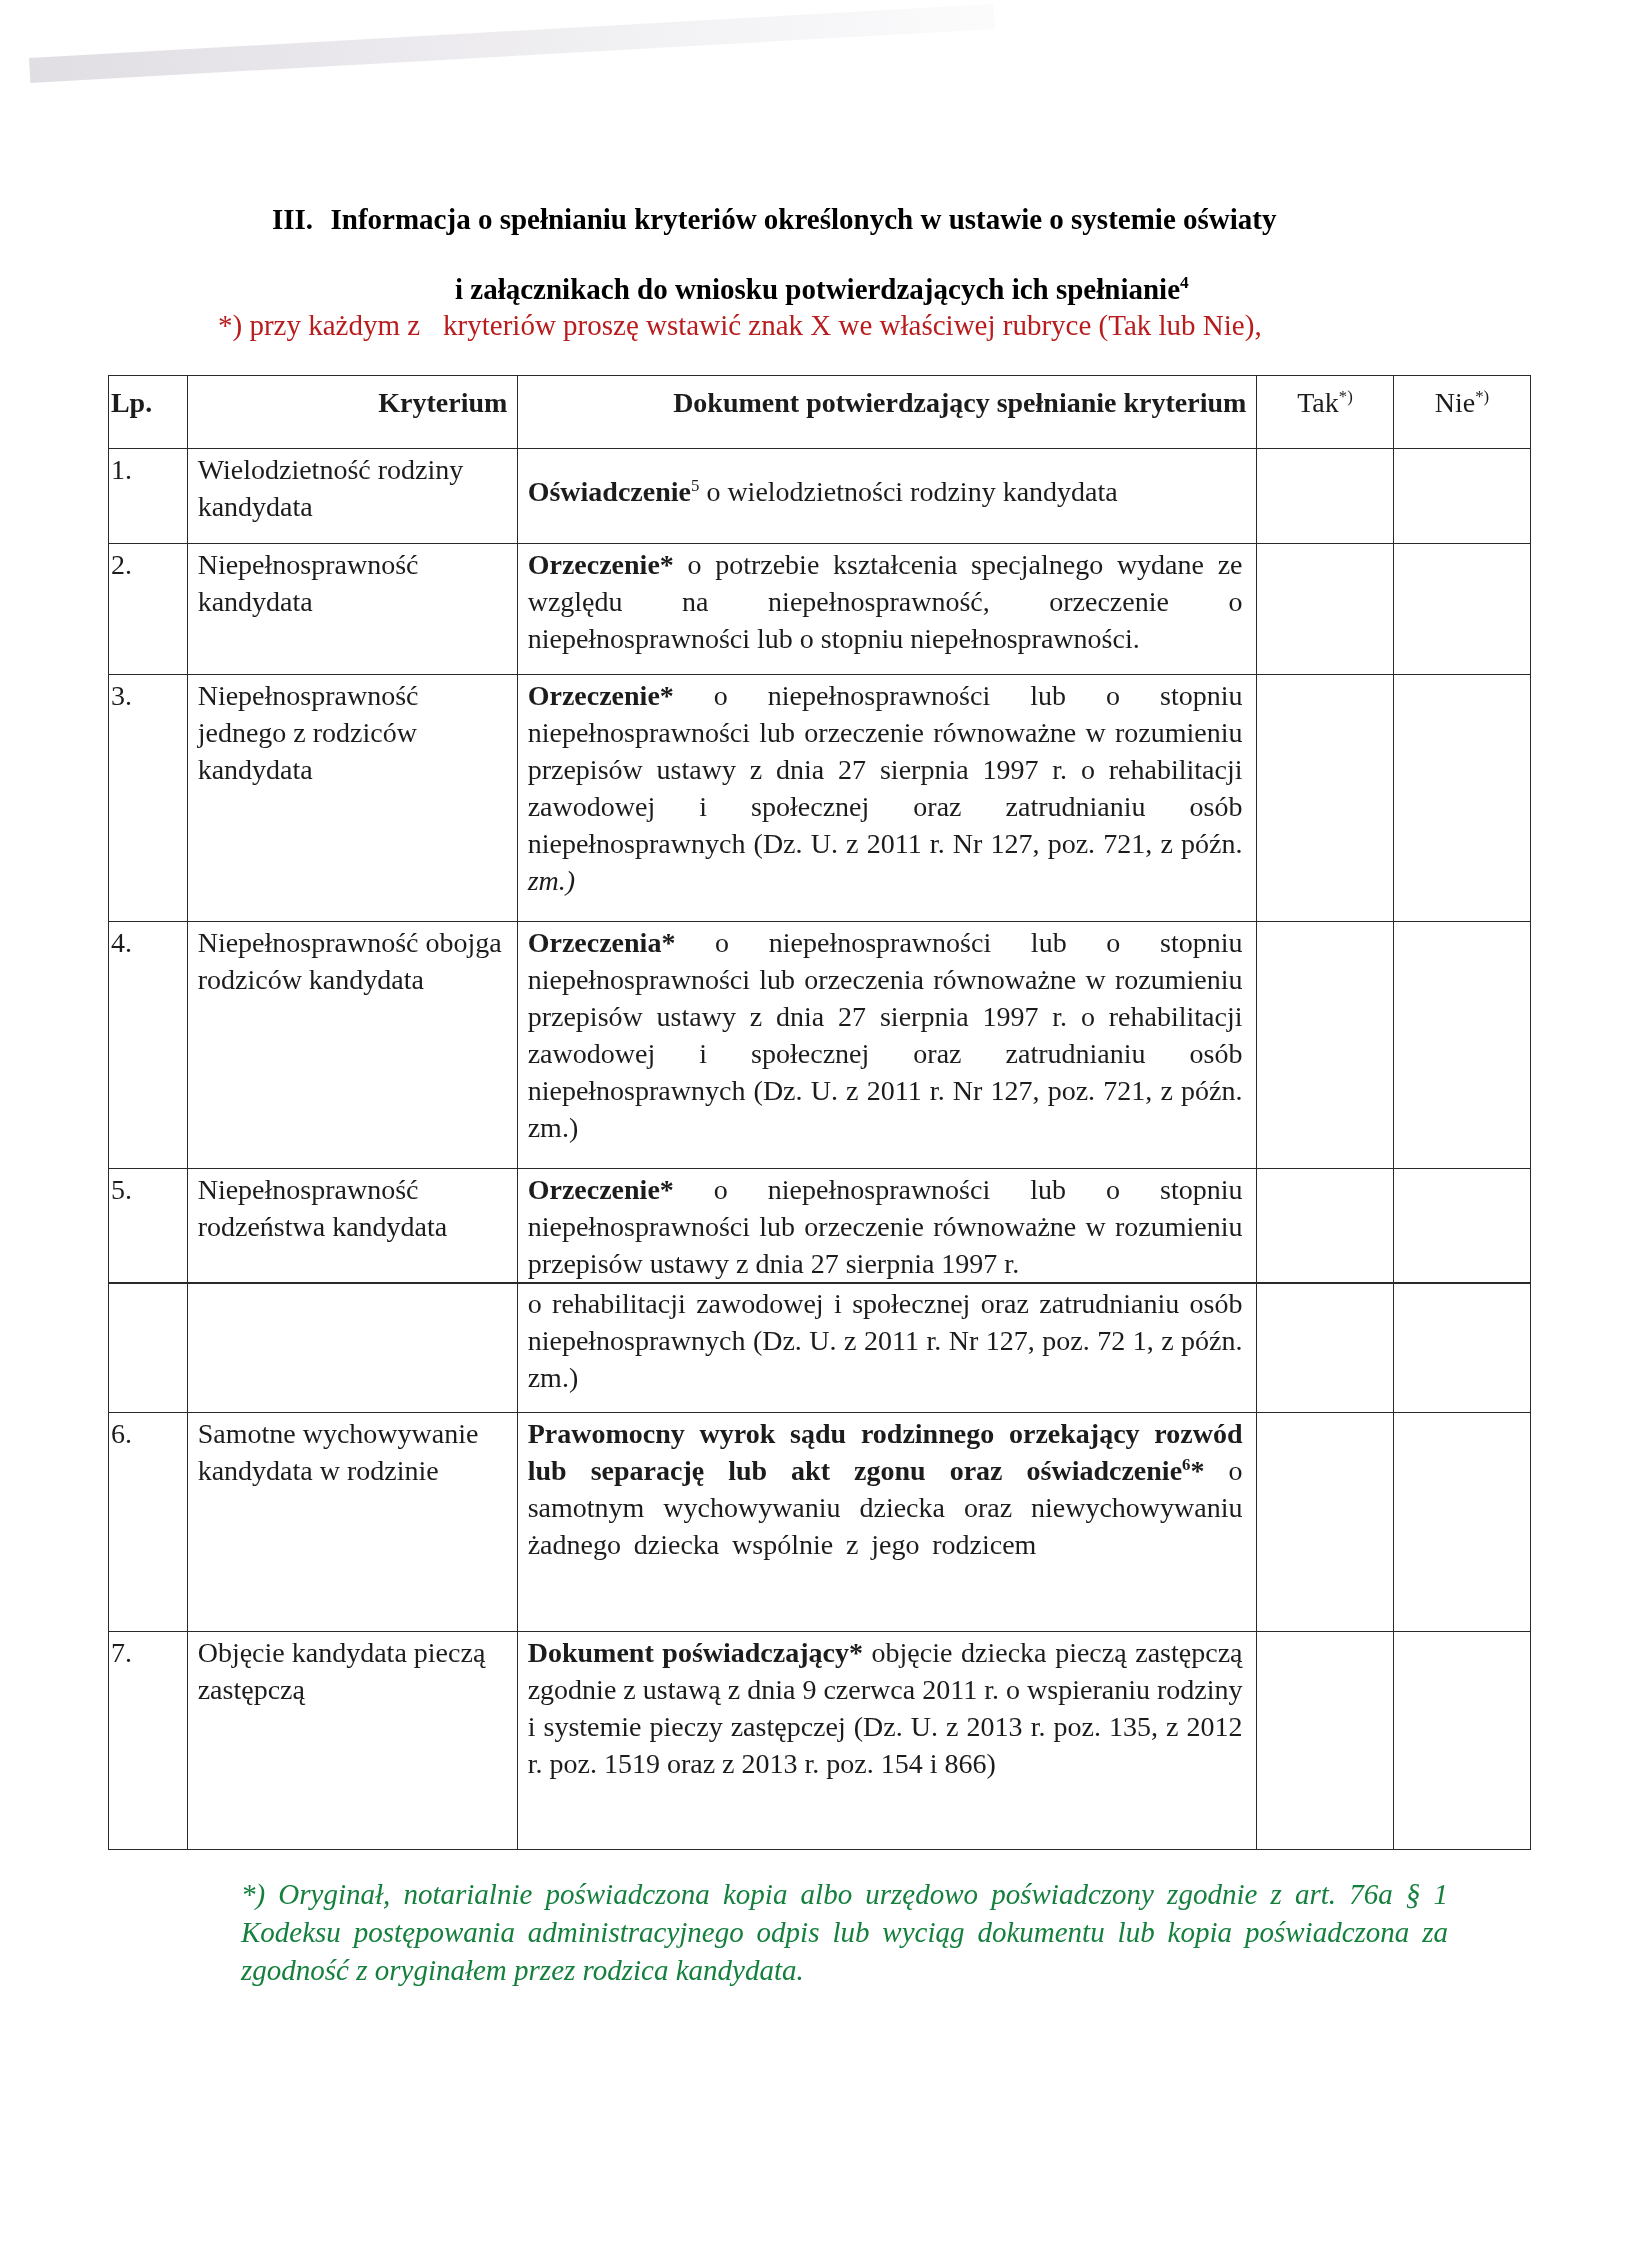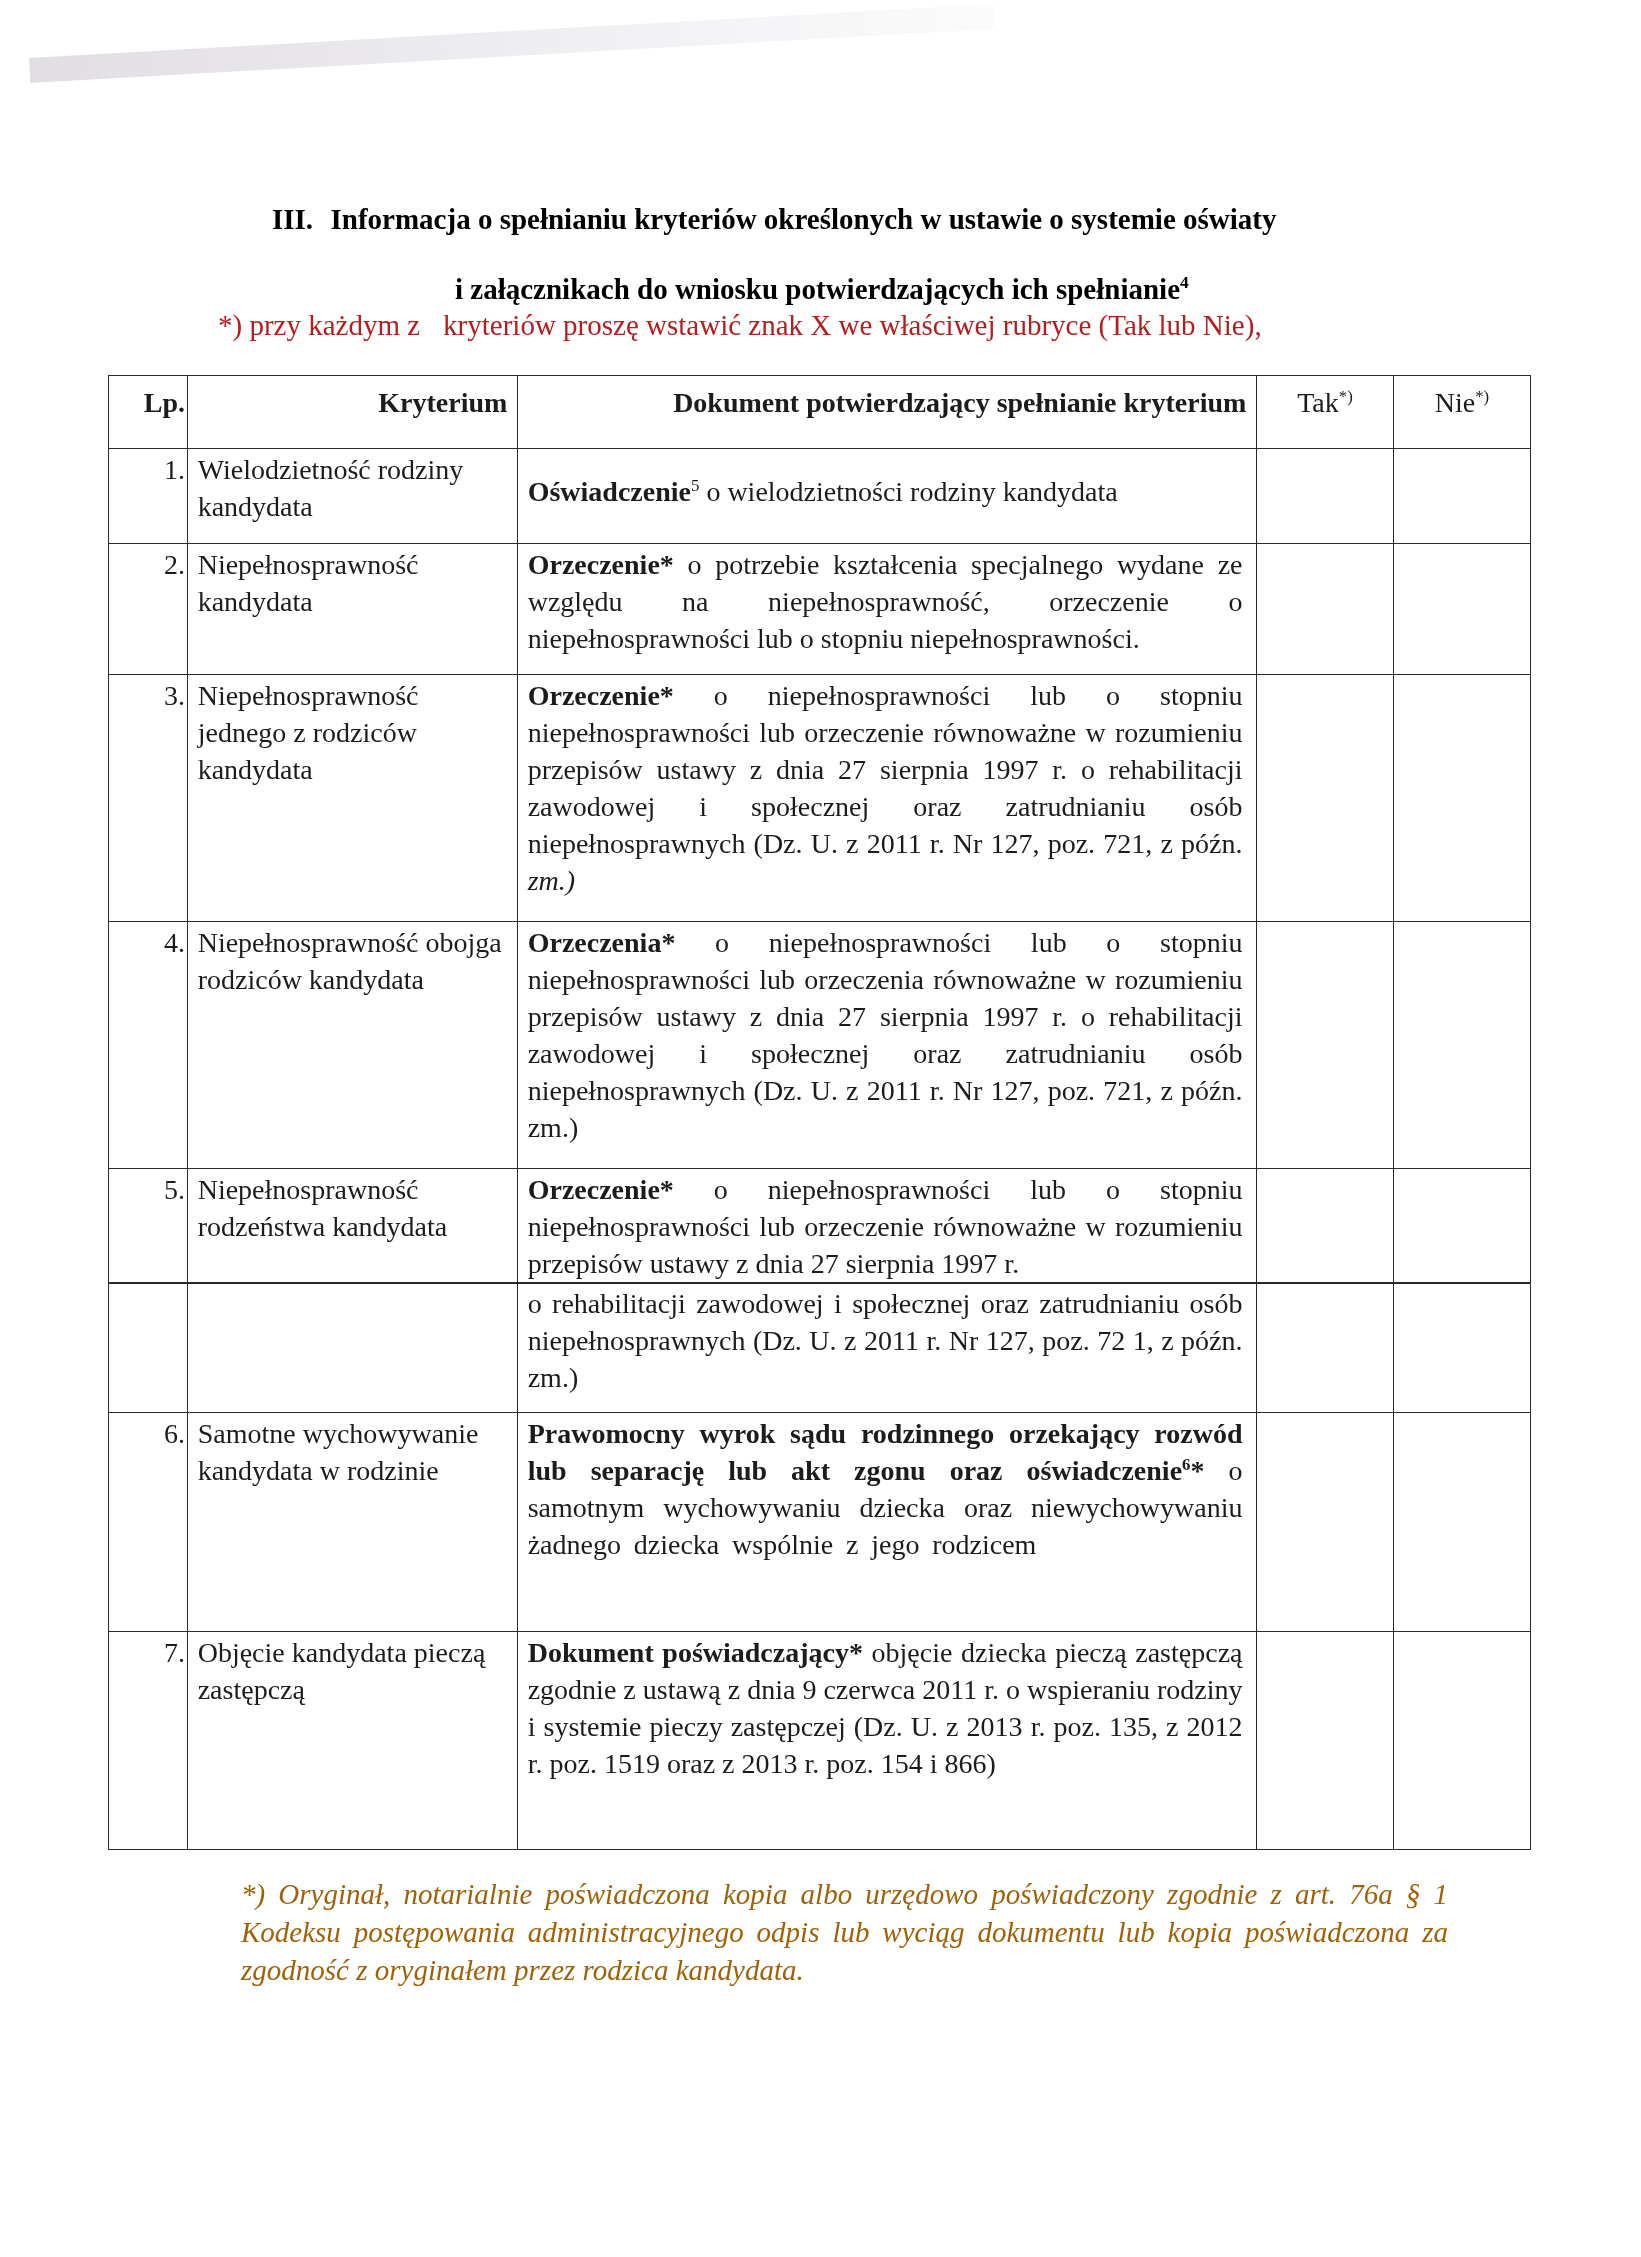--- a/index.html
+++ b/index.html
@@ -28,32 +28,32 @@
 
     table.criteria {
       position: absolute; left: 108px; top: 375px; width: 1422px;
       border-collapse: collapse; table-layout: fixed;
       font-size: 28px; line-height: 37px;
     }
     table.criteria td, table.criteria th {
       border: 1.9px solid #2a2a2a; vertical-align: top; padding: 1.9px 9.7px 0 9.7px;
     }
     table.criteria th { font-weight: bold; text-align: right; height: 64px; padding-top: 7.7px; }
-    table.criteria th.lp, table.criteria td.lp { text-align: right; padding-left: 1.9px; padding-right: 1.9px; }
+    table.criteria th.lp, table.criteria td.lp { text-align: left; padding-left: 1.9px; padding-right: 1.9px; }
     table.criteria th.tak, table.criteria th.nie { font-weight: normal; text-align: center; }
     table.criteria td.doc { text-align: justify; text-align-last: left; padding-right: 13.5px; }
     .b { font-weight: bold; }
     .it { font-style: italic; }
     .spacing-wide { word-spacing: 5.8px; }
     td.check { cursor: pointer; }
     tr.cont td { border-top: 2.9px solid #2a2a2a; }
 
     .footnote {
       position: absolute; left: 241px; top: 1875px; width: 1207px;
-      font-style: italic; font-size: 29px; line-height: 38px; color: #a16207;
+      font-style: italic; font-size: 29px; line-height: 38px; color: #15803d;
       text-align: justify; text-align-last: left;
     }
   </style>
 </head>
 <body>
 
 <div class="scan-streak"></div>
 
 <div class="title">
   <div class="line1">

